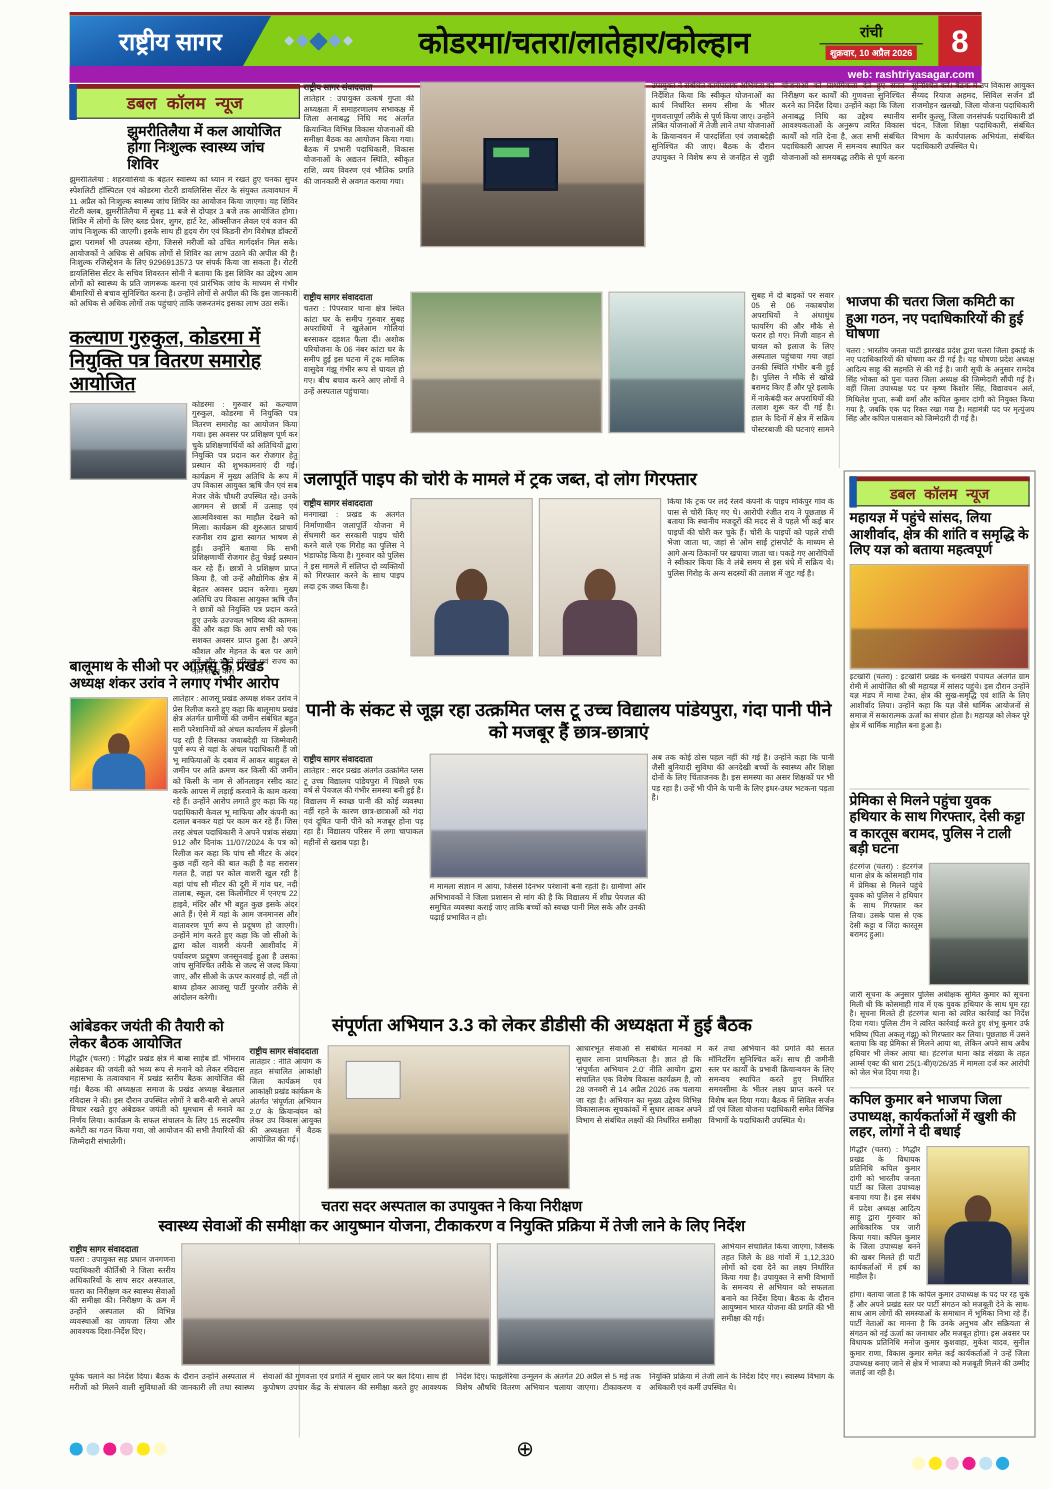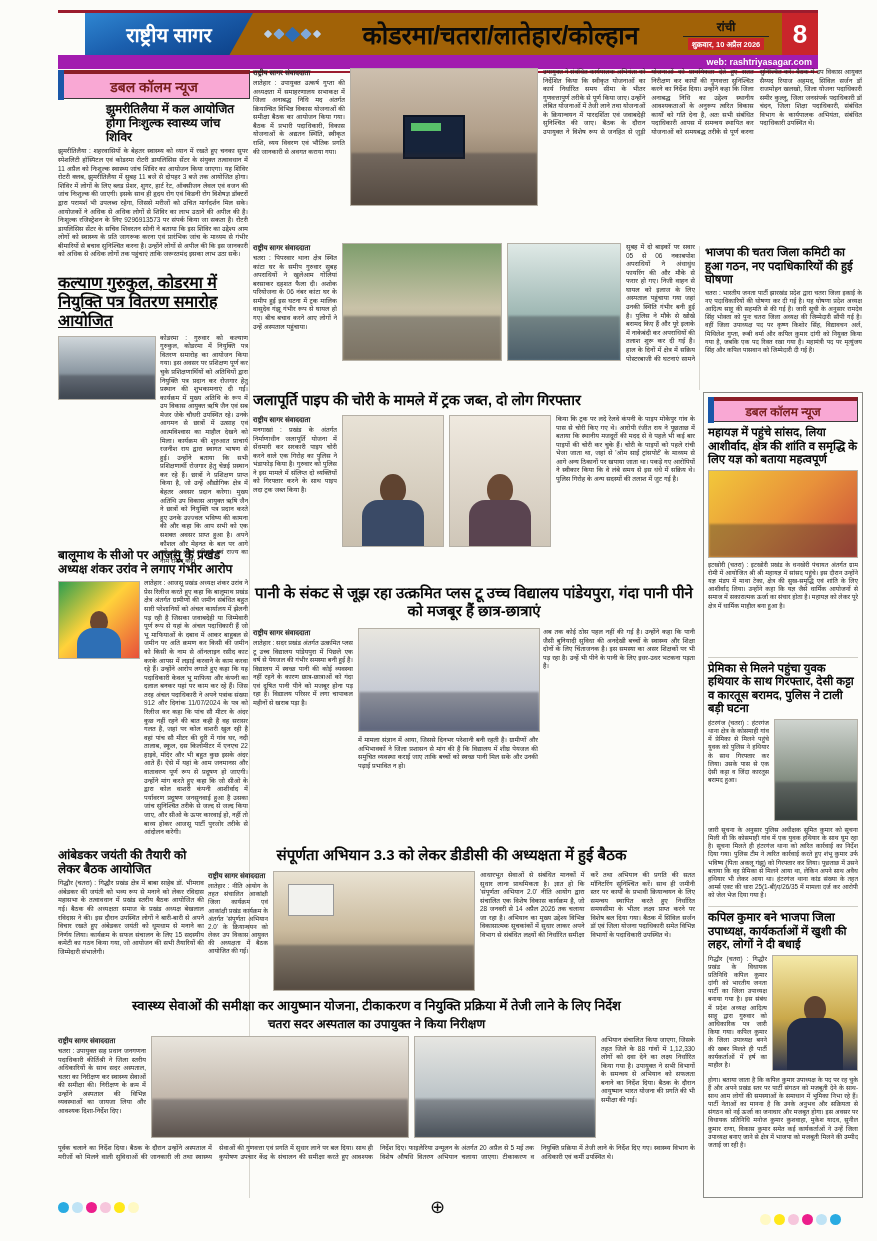--- a/index.html
+++ b/index.html
@@ -2,44 +2,44 @@
 <html><head>
 <meta charset="utf-8">
 <style>
   html,body{margin:0;padding:0;background:#ffffff;}
   .page{position:relative;width:877px;height:1241px;background:#fcfcf9;overflow:hidden;
         font-family:"Liberation Sans",sans-serif;color:#111;}
   .abs{position:absolute;}
   
   .mast{left:58px;top:10px;width:760px;}
   .mast-topline{height:3px;background:#9b1c2e;}
-  .mast-row{height:42px;background:#a16207;display:flex;align-items:stretch;margin-left:27px;}
+  .mast-row{height:42px;background:#84cc16;display:flex;align-items:stretch;}
   .brand{width:168px;background:linear-gradient(160deg,#2f86d1 0%,#1b5fae 45%,#0c3f86 100%);
          clip-path:polygon(0 0,100% 0,86% 100%,0 100%);
          color:#fff;font-weight:bold;font-size:20px;display:flex;align-items:center;justify-content:center;}
   .deco{width:78px;display:flex;align-items:center;justify-content:center;gap:4px;}
   .dia{display:inline-block;transform:rotate(45deg);border-radius:1px;}
   .d1{width:11px;height:11px;background:#2f6db5;}
   .d2{width:8px;height:8px;background:#7fa8d9;}
   .d3{width:6px;height:6px;background:#b9cfe8;}
   .region{flex:1;display:flex;align-items:center;justify-content:center;
           font-size:25px;font-weight:bold;color:#0b0b0b;}
   .datebox{width:112px;display:flex;flex-direction:column;align-items:center;justify-content:center;gap:1px;}
   .city{font-size:12px;font-weight:bold;}
   .daterule{width:86px;height:1px;background:#222;}
   .datestrip{background:#c9252b;color:#fff;font-size:7.5px;font-weight:bold;padding:1px 4px;}
   .pagebox{width:36px;background:#c9252b;color:#fff;font-size:26px;font-weight:bold;
            display:flex;align-items:center;justify-content:center;}
   .mast-web{height:14px;background:#a21caf;color:#fff;font-size:9px;line-height:14px;
             text-align:right;padding-right:6px;font-weight:bold;}
   .mast-underline{height:2px;background:#9b1c2e;margin-top:2px;}
   
-  .section-box{border:1.5px solid #3a3a3a;border-top:4px solid #8c1f28;background:#f9a8d4;
+  .section-box{border:1.5px solid #3a3a3a;border-top:4px solid #8c1f28;background:#bef264;
                text-align:center;font-weight:bold;color:#7a1f1f;position:relative;
-               display:flex;align-items:center;justify-content:center;}
+               display:flex;align-items:center;justify-content:center;font-family:Liberation Mono, monospace;}
   .section-box::before{content:'';position:absolute;left:-1.5px;top:-4px;bottom:-1.5px;width:6px;background:#1a57a8;}
   .hl{font-weight:bold;color:#0a0a0a;line-height:1.18;}
   .nw{white-space:nowrap;overflow:hidden;}
   .ctr{text-align:center;}
   .byline{font-size:7px;font-weight:bold;color:#222;margin-bottom:2px;}
   .bd{font-size:6.5px;line-height:1.32;text-align:justify;color:#262626;overflow:hidden;}
   .bd2{font-size:6.3px;line-height:1.3;text-align:justify;color:#262626;overflow:hidden;}
   .row{display:flex;gap:5px;}
   .fig{position:relative;overflow:hidden;border:1px solid #b5b0a6;flex-shrink:0;}
   .band{position:absolute;left:0;right:0;bottom:0;height:38%;background:rgba(40,40,50,.35);filter:blur(1px);}
@@ -204,22 +204,22 @@
       </div>
       <div class="fig" style="width:200px;height:118px;background:linear-gradient(180deg,#e9e2d2 0%,#caba9d 50%,#6e5f4c 100%);">
         <div style="position:absolute;left:14px;top:12px;width:44px;height:30px;background:#f2f2ee;border:1px solid #999;"></div>
         <div class="band"></div>
       </div>
       <div class="bd" style="flex:1;column-count:2;column-gap:6px;height:118px;">आधारभूत सेवाओं से संबंधित मानकों में सुधार लाना प्राथमिकता है। ज्ञात हो कि 'संपूर्णता अभियान 2.0' नीति आयोग द्वारा संचालित एक विशेष विकास कार्यक्रम है, जो 28 जनवरी से 14 अप्रैल 2026 तक चलाया जा रहा है। अभियान का मुख्य उद्देश्य विभिन्न विकासात्मक सूचकांकों में सुधार लाकर अपने विभाग से संबंधित लक्ष्यों की निर्धारित समीक्षा करें तथा अभियान की प्रगति की सतत मॉनिटरिंग सुनिश्चित करें। साथ ही जमीनी स्तर पर कार्यों के प्रभावी क्रियान्वयन के लिए समन्वय स्थापित करते हुए निर्धारित समयसीमा के भीतर लक्ष्य प्राप्त करने पर विशेष बल दिया गया। बैठक में सिविल सर्जन डॉ एवं जिला योजना पदाधिकारी समेत विभिन्न विभागों के पदाधिकारी उपस्थित थे।</div>
     </div>
   </div>
 
   <div class="abs" style="left:58px;top:998px;width:637px;height:206px;">
+    <div class="hl ctr nw" style="font-size:12px;height:16px;">चतरा सदर अस्पताल का उपायुक्त ने किया निरीक्षण</div>
     <div class="hl ctr nw" style="font-size:13px;height:19px;">स्वास्थ्य सेवाओं की समीक्षा कर आयुष्मान योजना, टीकाकरण व नियुक्ति प्रक्रिया में तेजी लाने के लिए निर्देश</div>
-    <div class="hl ctr nw" style="font-size:12px;height:16px;">चतरा सदर अस्पताल का उपायुक्त ने किया निरीक्षण</div>
     <div class="row" style="margin-top:3px;height:104px;">
       <div style="width:88px;flex-shrink:0;">
         <div class="byline">राष्ट्रीय सागर संवाददाता</div>
         <div class="bd" style="height:92px;">चतरा : उपायुक्त सह प्रधान जनगणना पदाधिकारी कीर्तिश्री ने जिला स्तरीय अधिकारियों के साथ सदर अस्पताल, चतरा का निरीक्षण कर स्वास्थ्य सेवाओं की समीक्षा की। निरीक्षण के क्रम में उन्होंने अस्पताल की विभिन्न व्यवस्थाओं का जायजा लिया और आवश्यक दिशा-निर्देश दिए।</div>
       </div>
       <div class="fig" style="width:256px;height:100px;background:linear-gradient(180deg,#e8e4dc 0%,#c3b8ac 60%,#77695c 100%);">
           <div class="band"></div>
         </div>
       <div class="fig" style="width:180px;height:100px;background:linear-gradient(180deg,#e6e6e2 0%,#bcc4c8 60%,#5c6870 100%);">
           <div class="band"></div>

